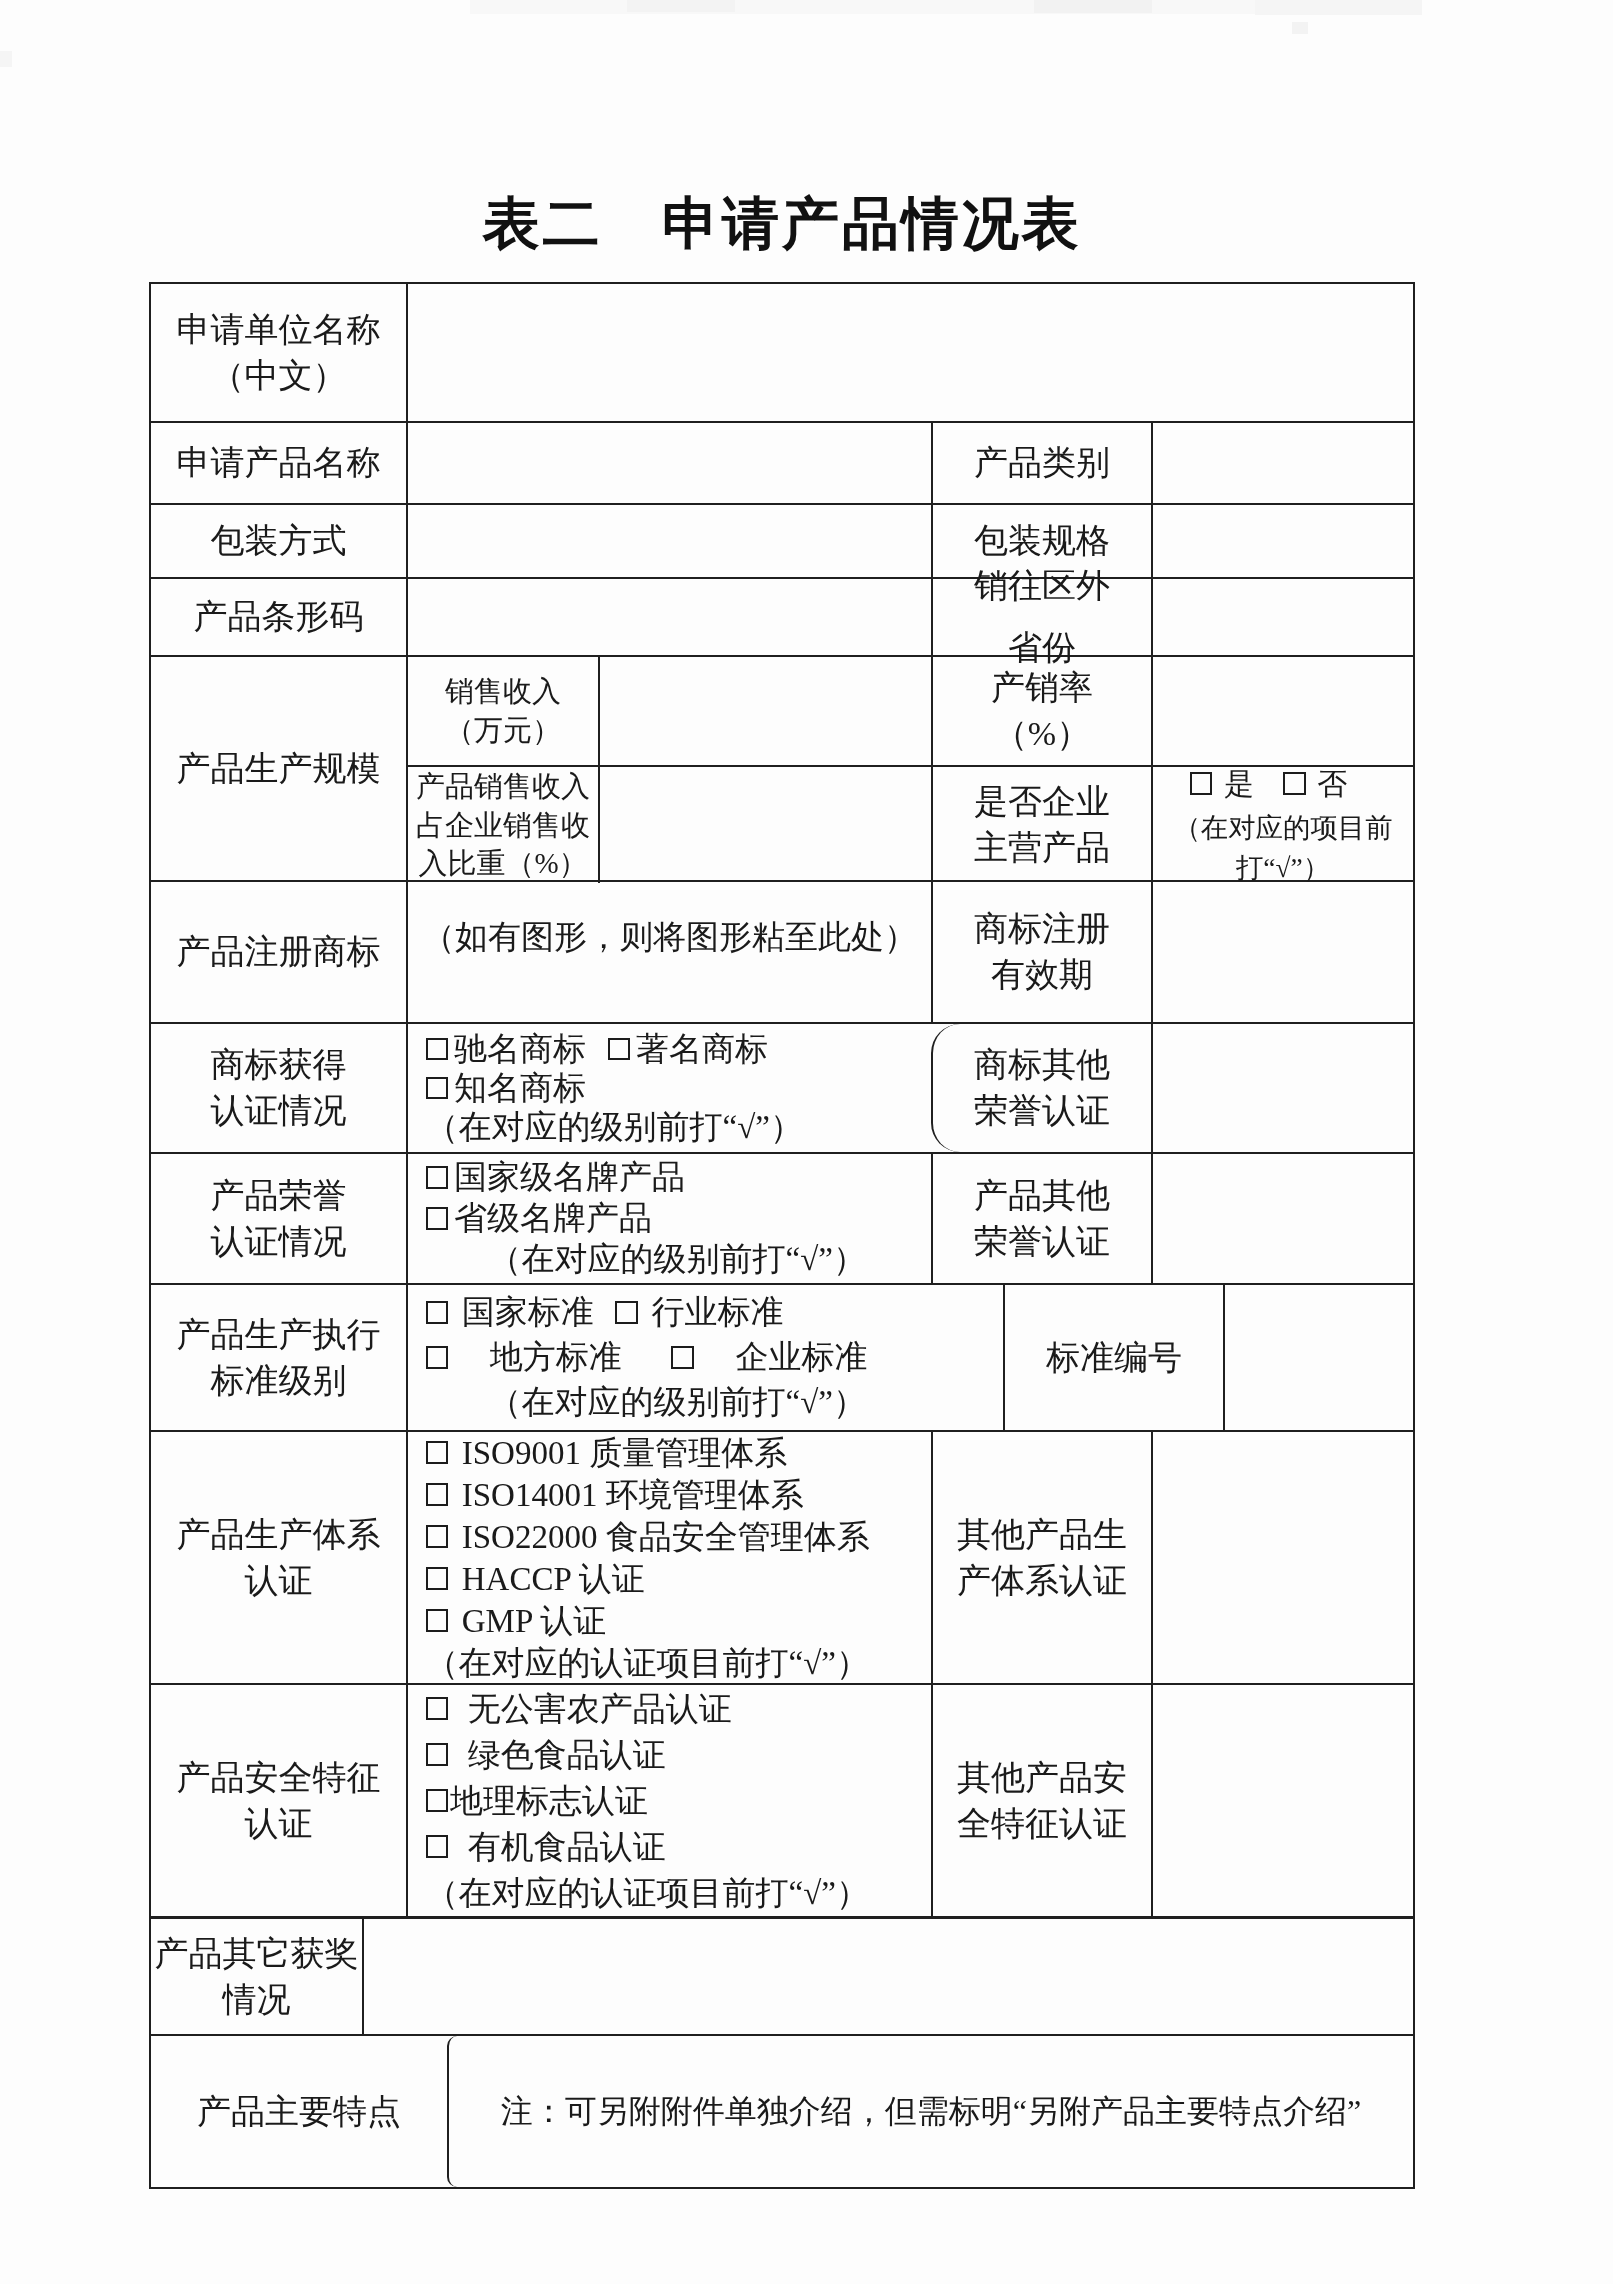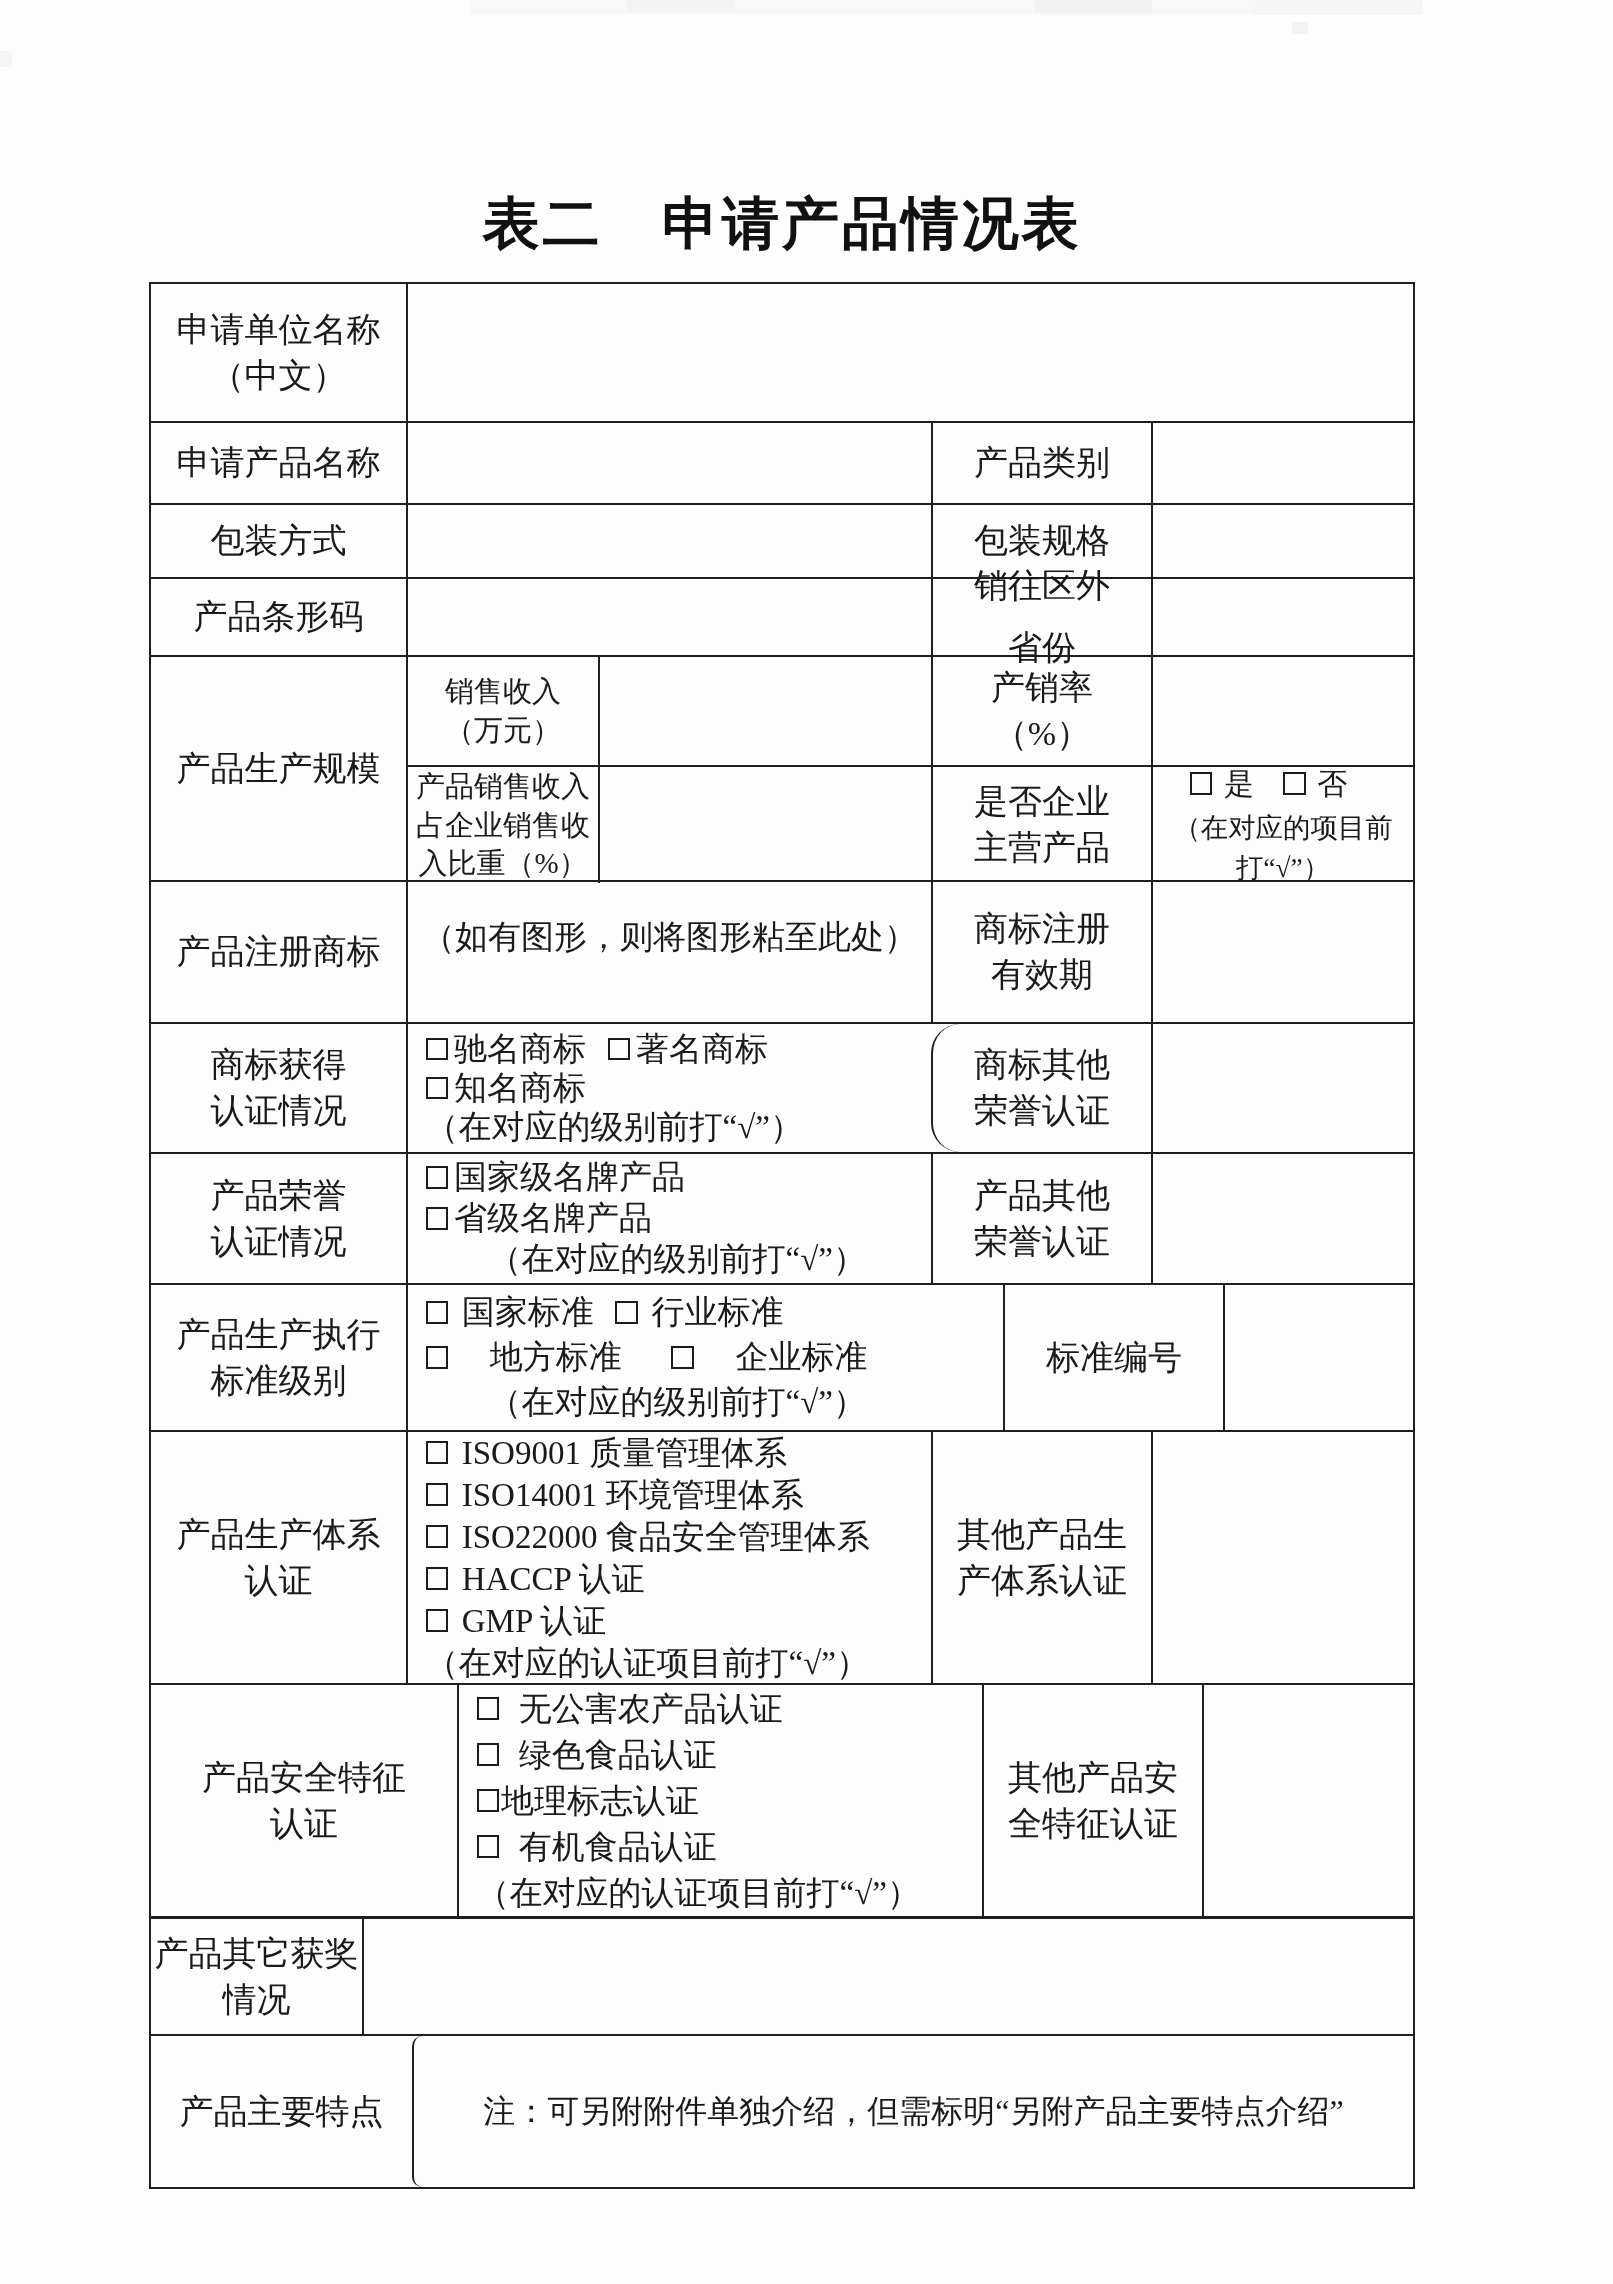--- a/index.html
+++ b/index.html
@@ -251,21 +251,21 @@
           </div>
           <div class="opt-note" style="line-height: 42px; margin-left: 0px;">（在对应的认证项目前打“√”）</div>
         </div>
         <div class="td label-cell" style="width: 220px;">
           <div class="ln">其他产品生</div>
           <div class="ln">产体系认证</div>
         </div>
         <div class="td value-cell" style="flex: 1 1 0%;"></div>
       </div>
       <div class="tr" style="height: 233px;">
-        <div class="td label-cell" style="width: 306px;">
+        <div class="td label-cell" style="width: 255px;">
           <div class="ln">产品安全特征</div>
           <div class="ln">认证</div>
         </div>
         <div class="td options-cell" style="width: 525px;">
           <div class="opt-line" style="line-height: 46px;">
             <span class="cb" style="margin-right: 19.6px;"></span>
             <span style="margin-right: 21.6px;">无公害农产品认证</span>
           </div>
           <div class="opt-line" style="line-height: 46px;">
             <span class="cb" style="margin-right: 19.6px;"></span>
@@ -288,21 +288,21 @@
         <div class="td value-cell" style="flex: 1 1 0%;"></div>
       </div>
       <div class="tr thick" style="height: 118px;">
         <div class="td label-cell" style="width: 211px;">
           <div class="ln">产品其它获奖</div>
           <div class="ln">情况</div>
         </div>
         <div class="td value-cell" style="flex: 1 1 0%;"></div>
       </div>
       <div class="tr" style="height: 153px;">
-        <div class="td label-cell" style="width: 261px;">
+        <div class="td label-cell" style="width: 296px;">
           <div class="ln">产品主要特点</div>
         </div>
         <div class="td value-cell center-note" style="flex: 1 1 0%;">
           <div class="ln">注：可另附附件单独介绍，但需标明“另附产品主要特点介绍”</div>
         </div>
       </div>
     </div>
 </div>
 
 

